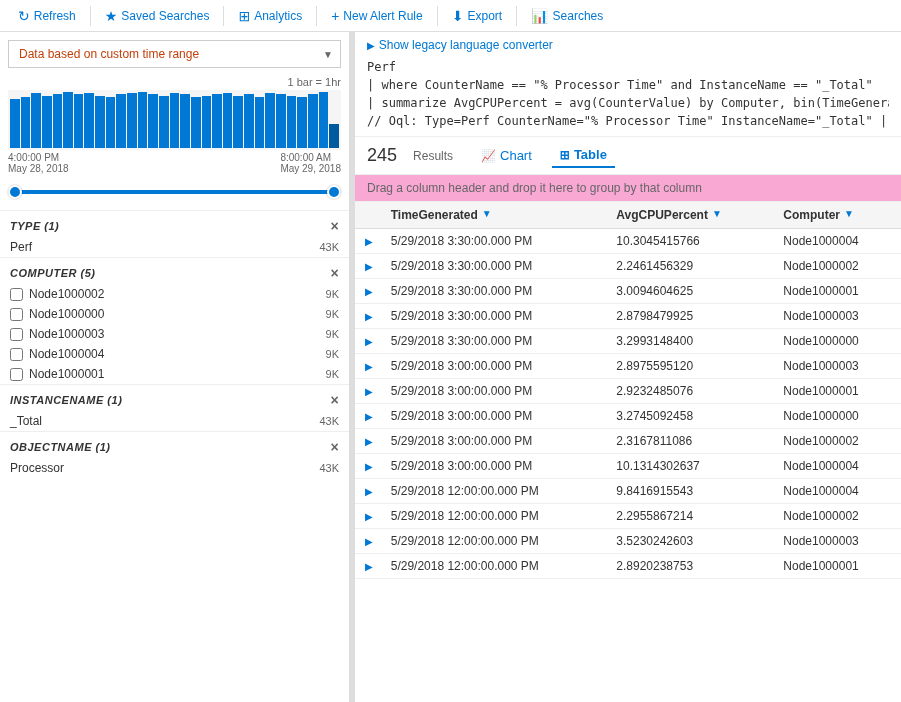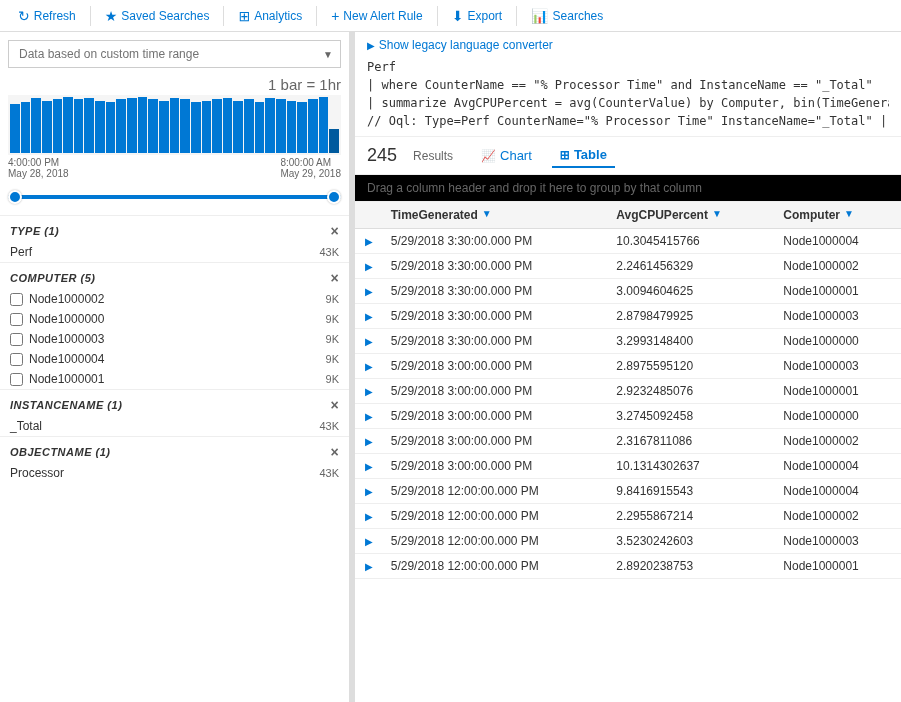--- a/index.html
+++ b/index.html
@@ -26,34 +26,34 @@
       width: 350px; min-width: 350px; border-right: 1px solid #ddd;
       display: flex; flex-direction: column; overflow: hidden;
     }
 
     
     .time-range-selector {
       margin: 8px; position: relative;
     }
     .time-range-select {
       width: 100%; padding: 6px 28px 6px 10px; border: 1px solid #ccc;
-      appearance: none; font-size: 12px; color: #737373; background: #fff;
+      appearance: none; font-size: 12px; color: #c2410c; background: #fff;
       cursor: pointer;
     }
     .time-range-arrow {
       position: absolute; right: 8px; top: 50%; transform: translateY(-50%);
       pointer-events: none; color: #666; font-size: 10px;
     }
 
     
     .histogram-area {
       padding: 0 8px 4px 8px;
     }
     .histogram-label {
-      text-align: right; font-size: 15px; color: #666; margin-bottom: 2px;
+      text-align: right; font-size: 11px; color: #666; margin-bottom: 2px;
     }
     .histogram-bars {
       display: flex; align-items: flex-end; height: 60px; gap: 1px;
       background: #f5f5f5; padding: 2px;
     }
     .hist-bar {
       flex: 1; background: #0078d4; min-height: 2px;
     }
     .hist-bar.last { background: #005a9e; }
     .histogram-dates {
@@ -128,21 +128,21 @@
     .tab-btn {
       display: flex; align-items: center; gap: 4px; padding: 4px 8px;
       cursor: pointer; font-size: 13px; color: #0078d4; border: none; background: none;
     }
     .tab-btn.active { color: #0078d4; border-bottom: 2px solid #0078d4; font-weight: 600; }
     .tab-icon { font-size: 12px; }
 
     
     .drag-hint {
       padding: 6px 12px; font-size: 12px; color: #666;
-      border-bottom: 1px solid #eee; background: #000000;
+      border-bottom: 1px solid #eee; background: #f9a8d4;
     }
 
     
     .data-table-wrapper { flex: 1; overflow-y: auto; overflow-x: hidden; }
     .data-table { width: 100%; border-collapse: collapse; }
     .data-table th {
       background: #f5f5f5; border-bottom: 1px solid #ddd; padding: 6px 8px;
       text-align: left; font-size: 12px; font-weight: 600; color: #333;
       white-space: nowrap; position: sticky; top: 0; z-index: 1;
     }

